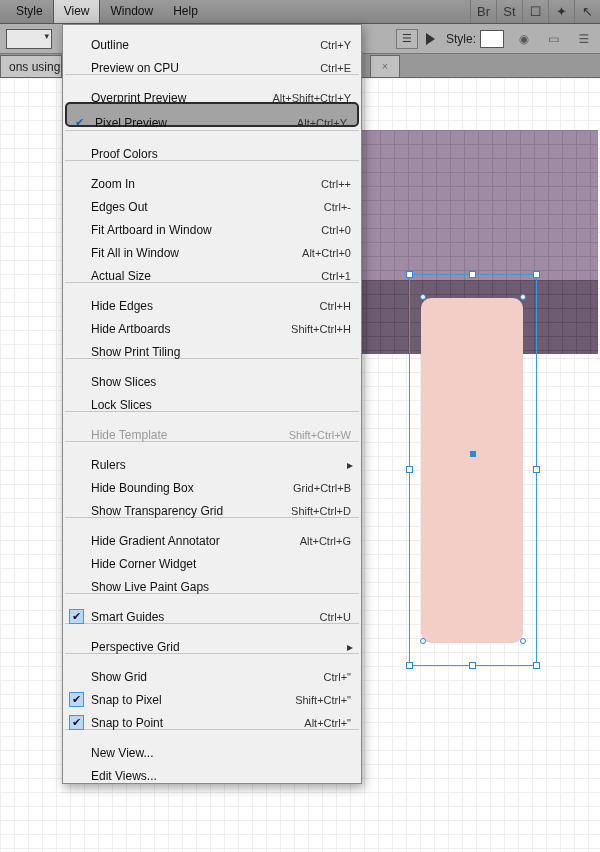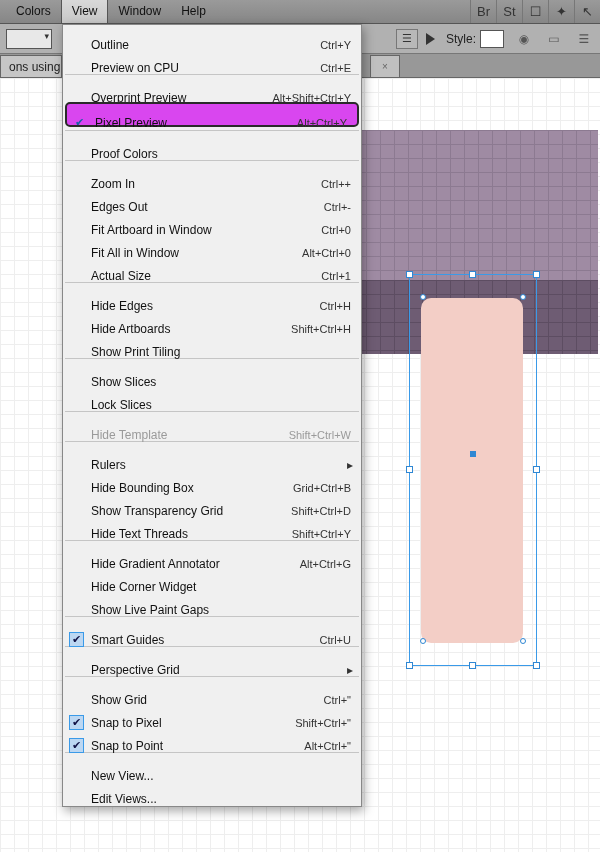--- a/index.html
+++ b/index.html
@@ -47,29 +47,29 @@
   .centerdot{position:absolute;left:470px;top:373px;width:6px;height:6px;background:#2f87d3;}
   
   .dropdown{position:absolute;left:62px;top:24px;width:300px;background:#f0f0f0;border:1px solid #888;box-shadow:2px 4px 10px rgba(0,0,0,0.35);z-index:50;padding-bottom:4px;}
   .dropdown .row{display:flex;align-items:center;height:23px;padding:16px 10px 0 28px;position:relative;color:#111;}
   .dropdown .row .short{margin-left:auto;color:#333;font-size:11px;}
   .dropdown .row.disabled{color:#9a9a9a;justify-content:center;} .dropdown .row.disabled .short{color:#9a9a9a;}
   .dropdown .row.sub::after{content:"▸";position:absolute;right:8px;color:#333;}
   .dropdown .row.checked::before{content:"✔";position:absolute;left:8px;color:#1561a6;font-size:11px;}
   .dropdown .sep{height:1px;background:#c5c5c5;margin:3px 2px;}
   .dropdown .row.highlight-box{border:2px solid #2a2a2a;border-radius:5px;margin:1px 2px;height:25px;}
-  .dropdown .row.highlight-sel{background:#d946ef;}
+  .dropdown .row.highlight-sel{background:#a3a3a3;}
   .dropdown .row.checked.bluecheck::before{background:#bcd7f2;border:1px solid #3a9ae8;color:#114;left:6px;width:13px;height:13px;line-height:13px;text-align:center;}
   .tabhidden{position:absolute;left:370px;top:55px;height:22px;width:30px;background:#c0c0c0;border:1px solid #666;border-bottom:none;display:flex;align-items:center;justify-content:center;font-size:10px;color:#666;}
 </style>
 </head>
 <body>
 
 <div class="menubar">
-  <div class="menu-item">Colors</div>
+  <div class="menu-item">Style</div>
   <div class="menu-item active">View</div>
   <div class="menu-item">Window</div>
   <div class="menu-item">Help</div>
   <div class="spacer"></div>
   <div class="icon-btn">Br</div>
   <div class="icon-btn">St</div>
   <div class="icon-btn">☐</div>
   <div class="icon-btn">✦</div>
   <div class="icon-btn">↖</div>
 </div>
@@ -187,24 +187,20 @@
       <span>Rulers</span>
     </div>
     <div class="row">
       <span>Hide Bounding Box</span>
       <span class="short">Grid+Ctrl+B</span>
     </div>
     <div class="row">
       <span>Show Transparency Grid</span>
       <span class="short">Shift+Ctrl+D</span>
     </div>
-    <div class="row">
-      <span>Hide Text Threads</span>
-      <span class="short">Shift+Ctrl+Y</span>
-    </div>
     <div class="sep"></div>
     <div class="row">
       <span>Hide Gradient Annotator</span>
       <span class="short">Alt+Ctrl+G</span>
     </div>
     <div class="row">
       <span>Hide Corner Widget</span>
     </div>
     <div class="row">
       <span>Show Live Paint Gaps</span>

